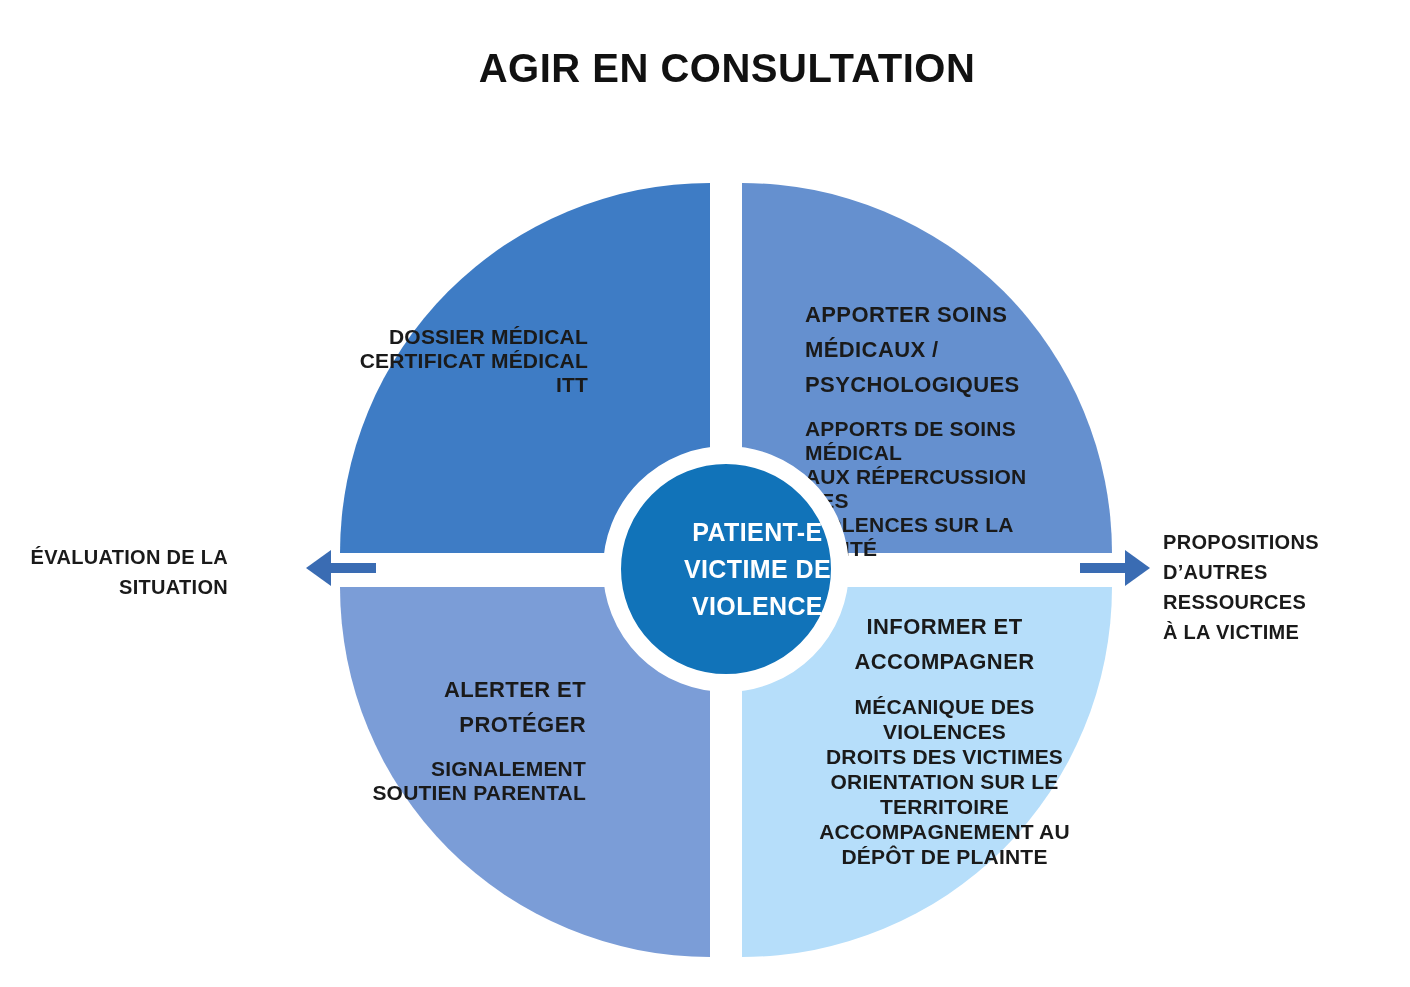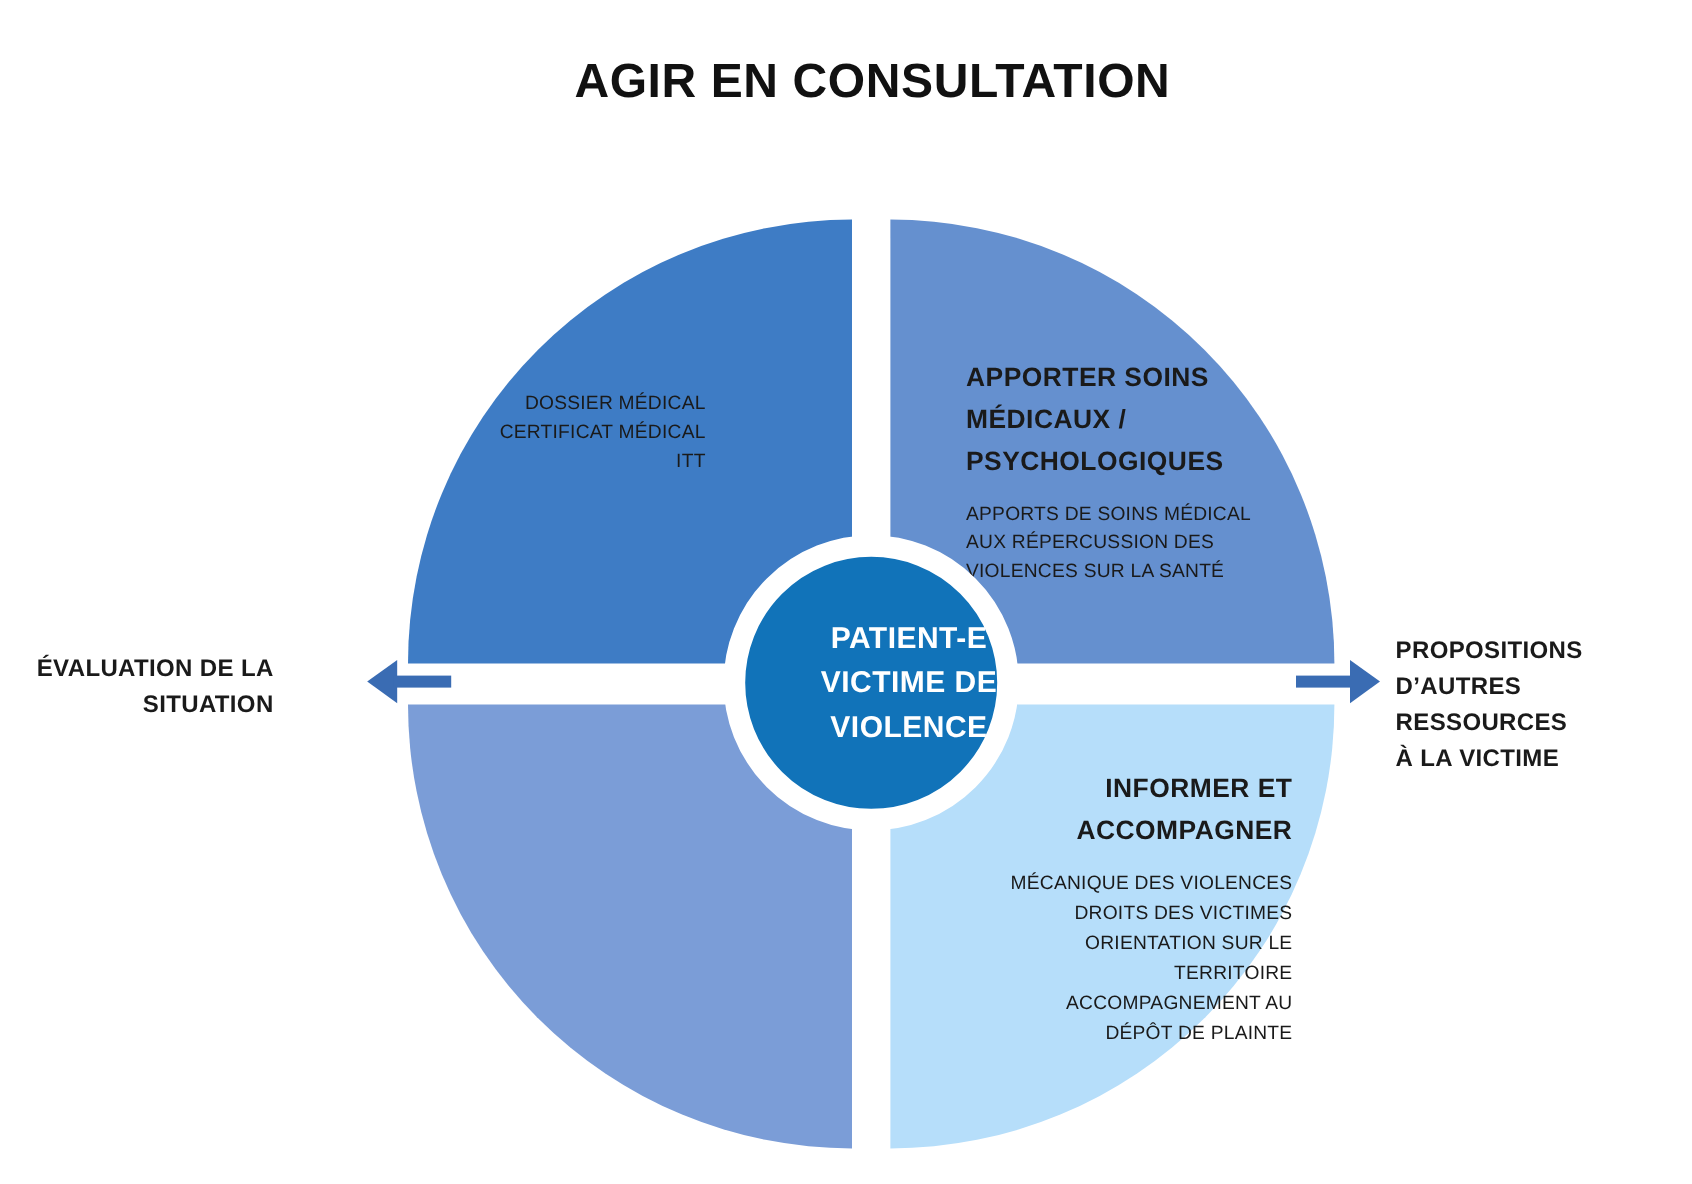--- a/index.html
+++ b/index.html
@@ -35,29 +35,29 @@
   
   .qtext { position: absolute; color: #1a1a1a; }
   .qtext .q-heading {
     font-size: 22px;
     font-weight: 800;
     line-height: 35px;
     letter-spacing: 0.4px;
   }
   .qtext .q-details {
     margin-top: 15px;
-    font-size: 16px;
-    font-weight: 400;
+    font-size: 21px;
+    font-weight: 700;
     line-height: 24px;
     letter-spacing: 0.2px;
   }
   .qtext.tl { right: 760px; top: 310px; width: 280px; text-align: right; }
   .qtext.tr { left: 805px;  top: 297px; width: 255px; text-align: left; }
   .qtext.bl { right: 762px; top: 672px; width: 280px; text-align: right; }
-  .qtext.br { left: 812px;  top: 639px; width: 265px; text-align: right; }
+  .qtext.br { left: 812px;  top: 609px; width: 265px; text-align: center; }
   .qtext.br .q-details { line-height: 25px; }
 
   
   .center-ring {
     position: absolute;
     left: 603px;
     top: 446px;
     width: 210px;
     height: 210px;
     box-sizing: content-box;
@@ -122,20 +122,24 @@
   <div class="qtext tr">
     <div class="q-heading lines">APPORTER SOINS
 MÉDICAUX /
 PSYCHOLOGIQUES</div>
     <div class="q-details lines">APPORTS DE SOINS MÉDICAL
 AUX RÉPERCUSSION DES
 VIOLENCES SUR LA SANTÉ</div>
   </div>
 
   <div class="qtext bl">
+    <div class="q-heading lines">ALERTER ET
+PROTÉGER</div>
+    <div class="q-details lines">SIGNALEMENT
+SOUTIEN PARENTAL</div>
   </div>
 
   <div class="qtext br">
     <div class="q-heading lines">INFORMER ET
 ACCOMPAGNER</div>
     <div class="q-details lines">MÉCANIQUE DES VIOLENCES
 DROITS DES VICTIMES
 ORIENTATION SUR LE
 TERRITOIRE
 ACCOMPAGNEMENT AU

